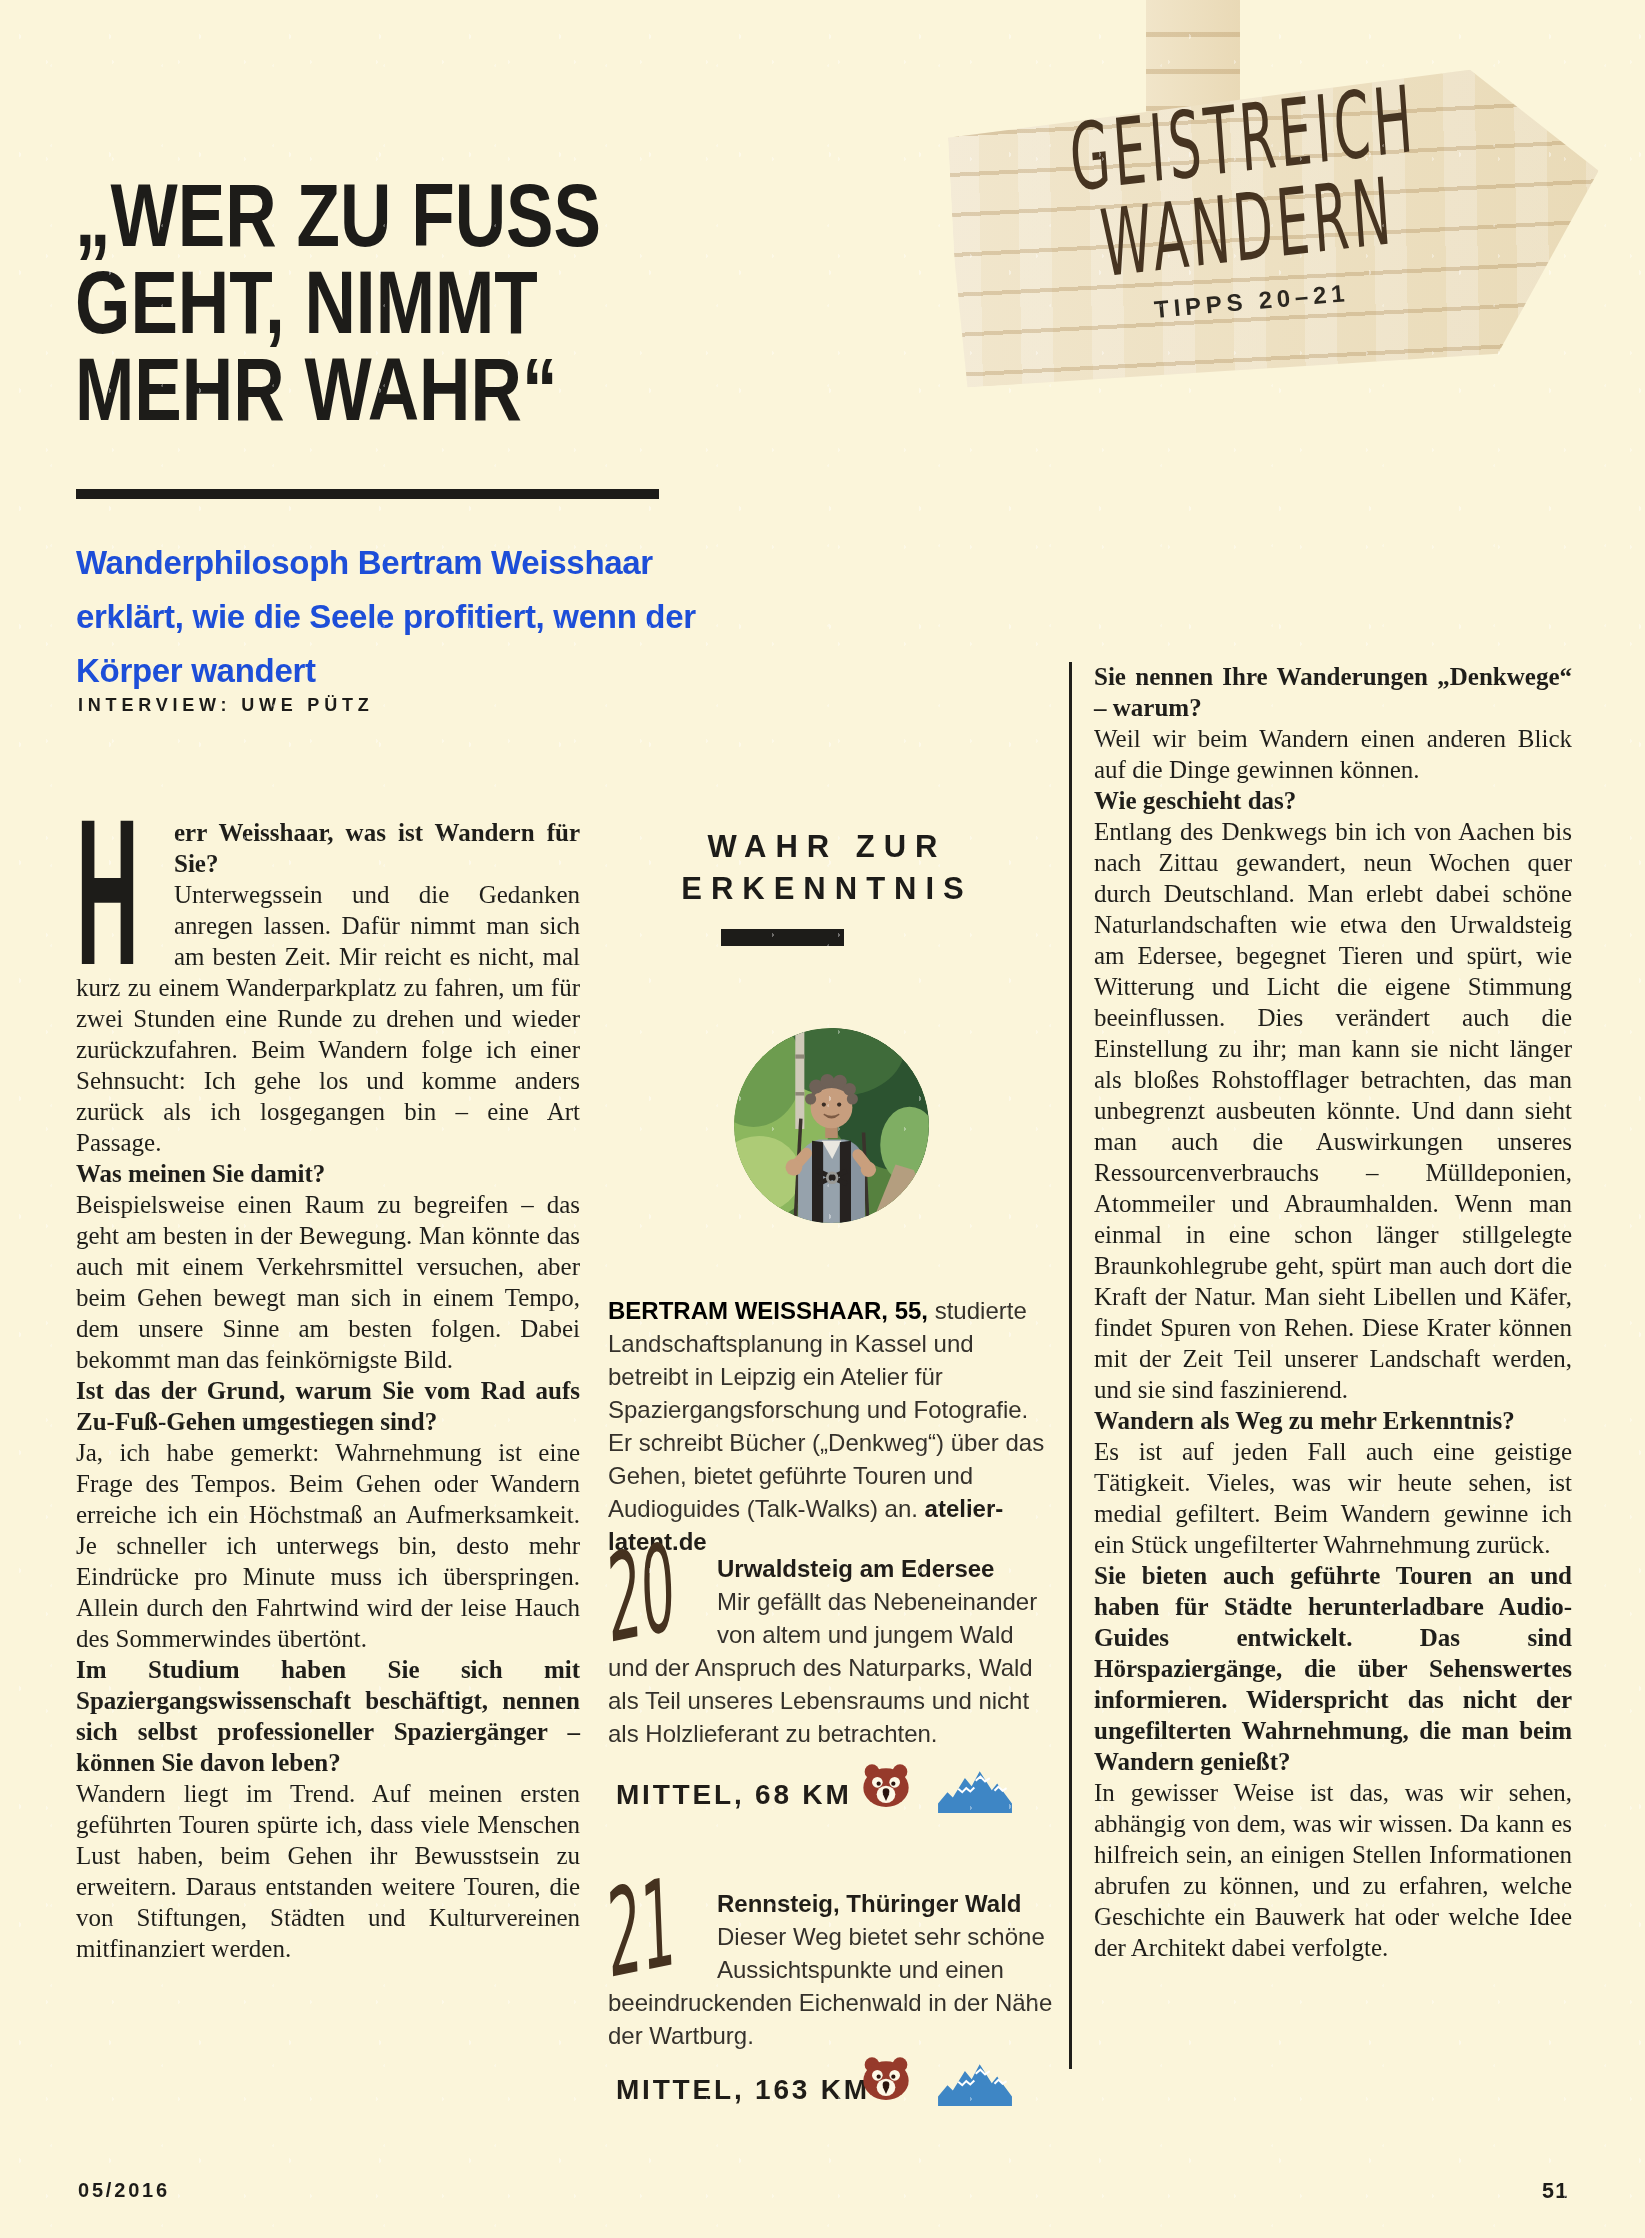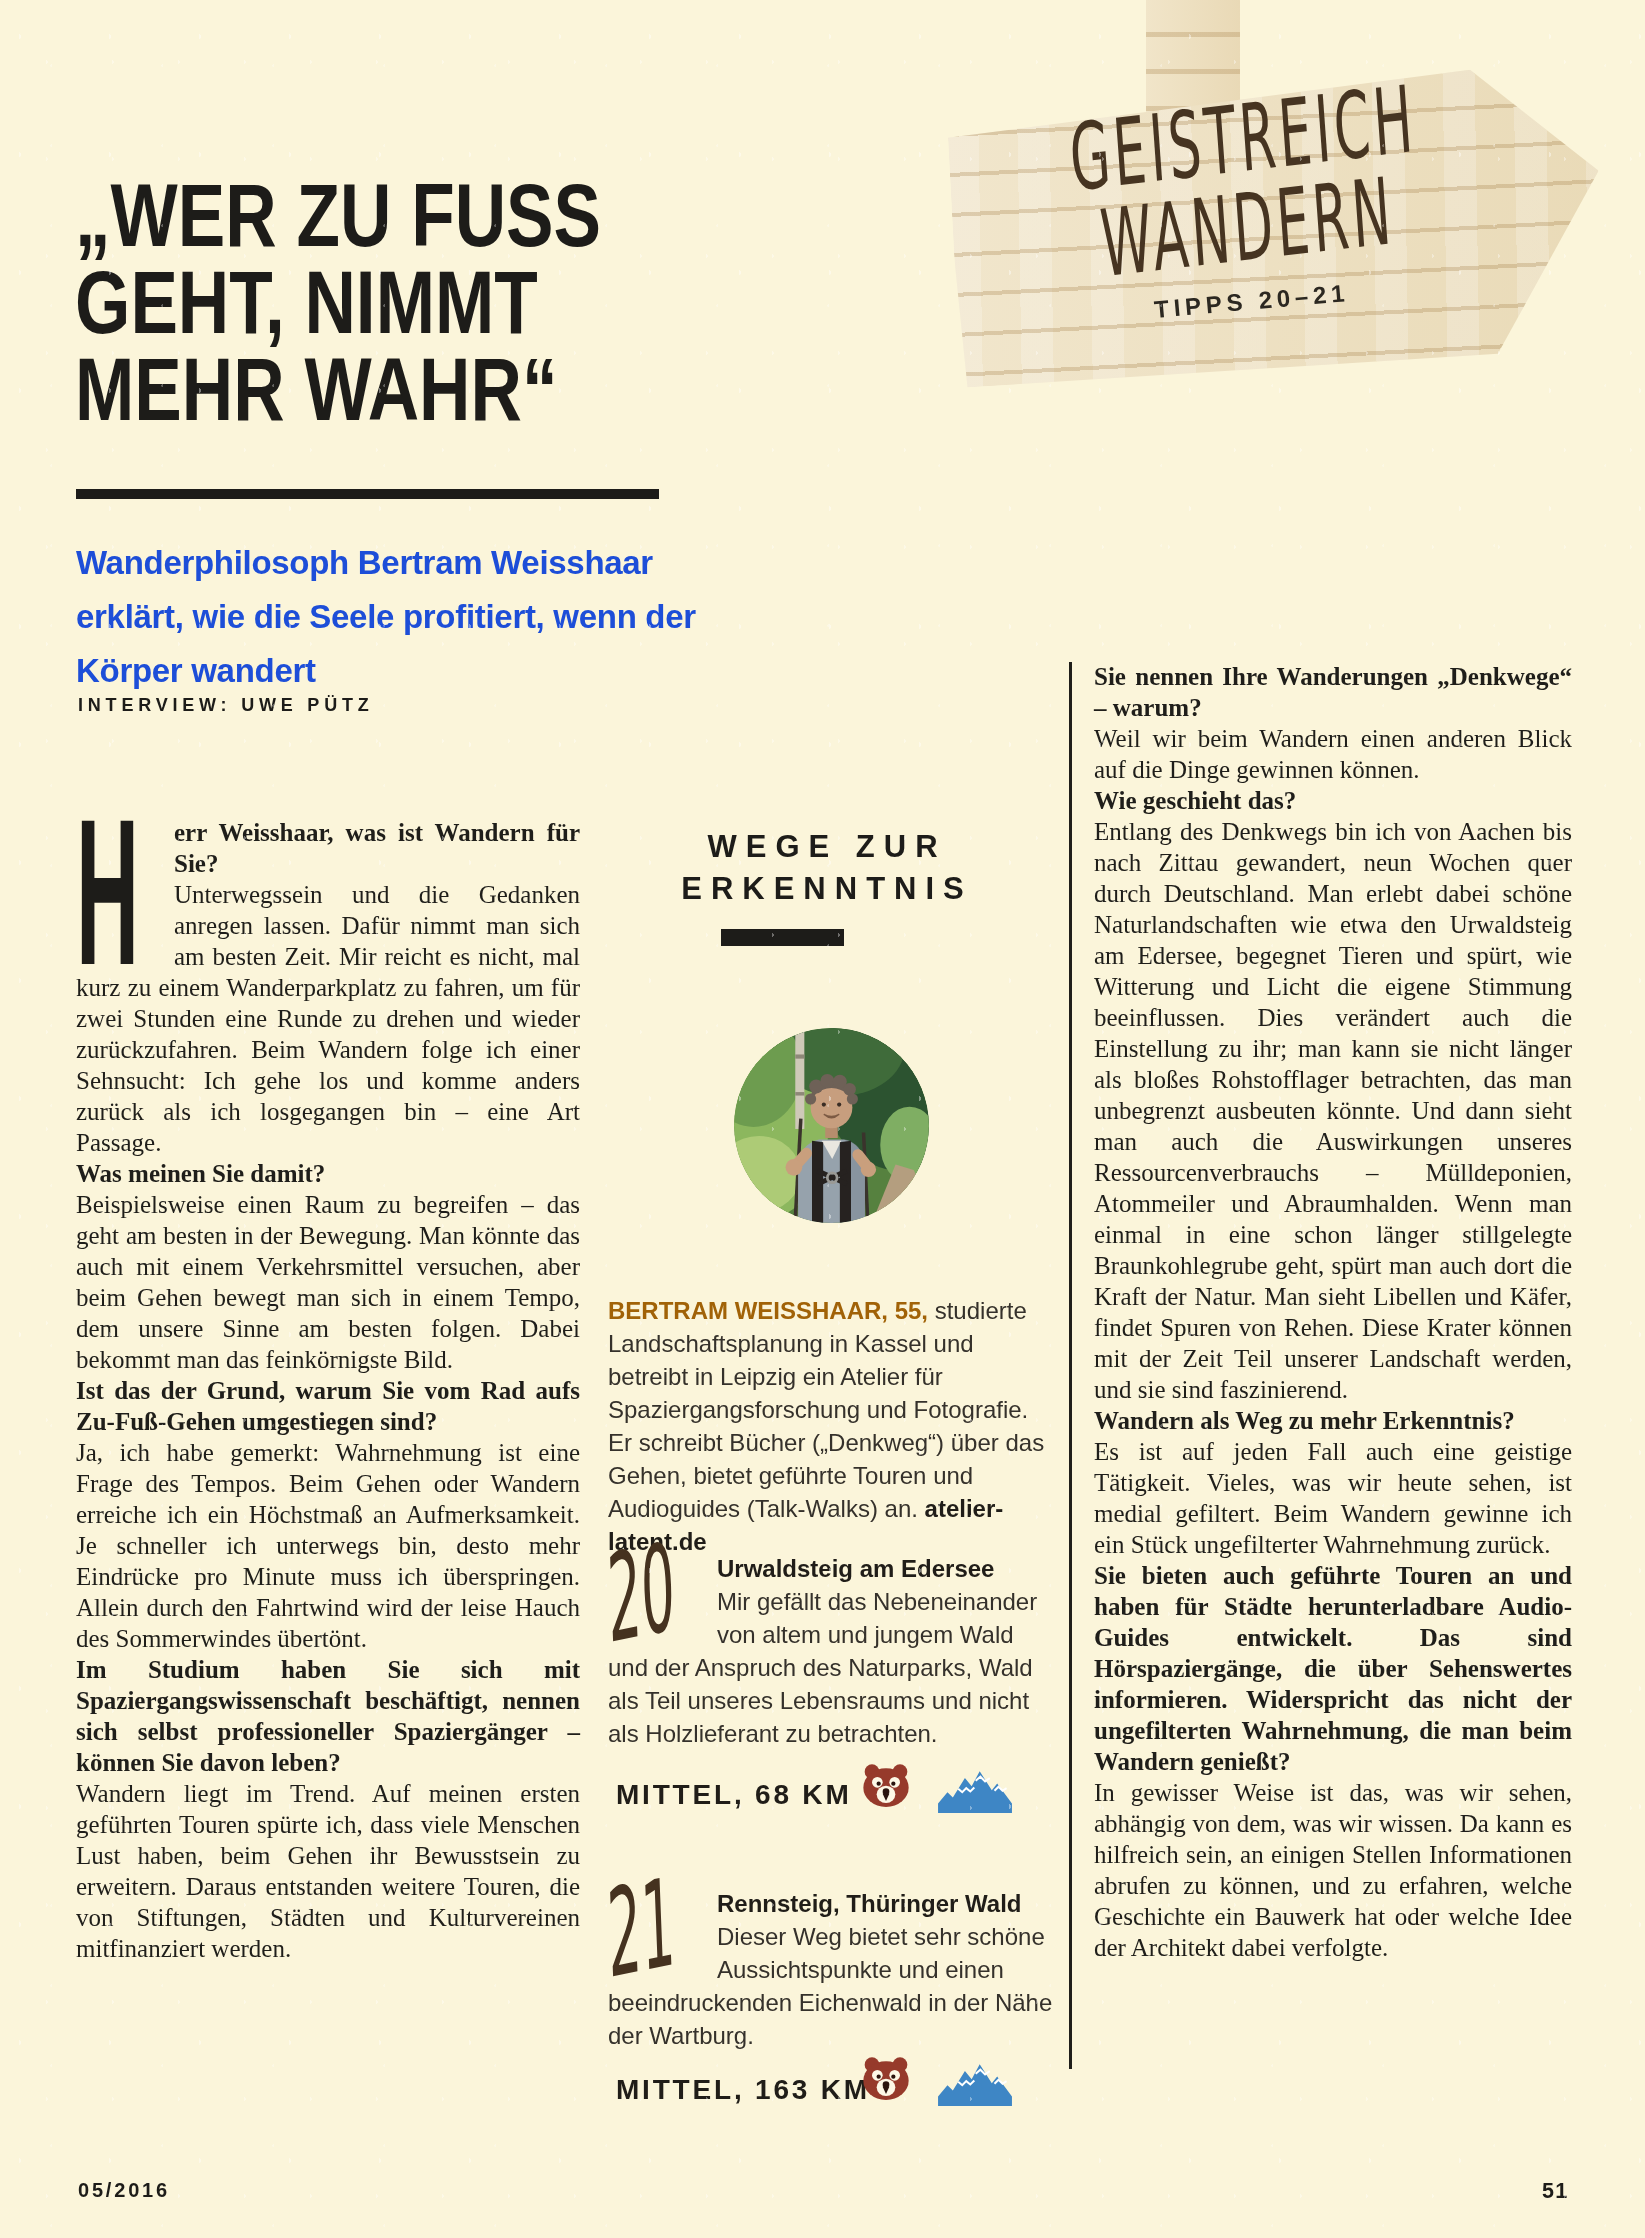--- a/index.html
+++ b/index.html
@@ -86,21 +86,21 @@
     left:608px; top:826px; width:438px; text-align:center;
     font-family:"Liberation Sans", sans-serif; font-weight:bold;
     font-size:31px; line-height:42px; letter-spacing:9px; color:#1d1c19;
   }
   .mid-bar{ left:721px; top:929px; width:123px; height:17.3px; background:#1d1c19; }
   .photo{ left:734px; top:1028px; width:195px; height:195px; border-radius:50%; overflow:hidden; }
   .bio{
     left:608px; top:1294px; width:449px;
     font-family:"Liberation Sans", sans-serif; font-size:24px; line-height:33px; color:#35312b;
   }
-  .bio b{ color:#a16207; }
+  .bio b{ color:#000000; }
   .bio .link{ font-weight:bold; color:#201d18; text-decoration:none; }
 
   .tip{ font-family:"Liberation Sans", sans-serif; font-size:24px; line-height:33px; color:#35312b; width:445px; }
   .tip .t{ font-weight:bold; color:#201d18; }
   .tip20{ left:608px; top:1552px; }
   .tip21{ left:608px; top:1887px; }
   .tip-float{ float:left; width:109px; height:95px; }
   .tip-num{
     display:block; font-family:"DejaVu Sans", sans-serif; font-size:132px; line-height:95px;
     color:#45321f; transform:scale(.40,.92) rotate(-5deg); transform-origin:0 60%;
@@ -169,21 +169,21 @@
     <p>Weil wir beim Wandern einen anderen Blick auf die Dinge gewinnen können.</p>
     <p class="q">Wie geschieht das?</p>
     <p>Entlang des Denkwegs bin ich von Aachen bis nach Zittau gewandert, neun Wochen quer durch Deutschland. Man erlebt dabei schöne Naturlandschaften wie etwa den Urwaldsteig am Edersee, begegnet Tieren und spürt, wie Witterung und Licht die eigene Stimmung beeinflussen. Dies verändert auch die Einstellung zu ihr; man kann sie nicht länger als bloßes Rohstofflager betrachten, das man unbegrenzt ausbeuten könnte. Und dann sieht man auch die Auswirkungen unseres Ressourcenverbrauchs – Mülldeponien, Atommeiler und Abraumhalden. Wenn man einmal in eine schon länger stillgelegte Braunkohlegrube geht, spürt man auch dort die Kraft der Natur. Man sieht Libellen und Käfer, findet Spuren von Rehen. Diese Krater können mit der Zeit Teil unserer Landschaft werden, und sie sind faszinierend.</p>
     <p class="q">Wandern als Weg zu mehr Erkenntnis?</p>
     <p>Es ist auf jeden Fall auch eine geistige Tätigkeit. Vieles, was wir heute sehen, ist medial gefiltert. Beim Wandern gewinne ich ein Stück ungefilterter Wahrnehmung zurück.</p>
     <p class="q">Sie bieten auch geführte Touren an und haben für Städte herunterladbare Audio-Guides entwickelt. Das sind Hörspaziergänge, die über Sehenswertes informieren. Widerspricht das nicht der ungefilterten Wahrnehmung, die man beim Wandern genießt?</p>
     <p>In gewisser Weise ist das, was wir sehen, abhängig von dem, was wir wissen. Da kann es hilfreich sein, an einigen Stellen Informationen abrufen zu können, und zu erfahren, welche Geschichte ein Bauwerk hat oder welche Idee der Architekt dabei verfolgte.</p>
   </div>
 
   <div class="abs mid-head">
-    <div>WEGE ZUR</div>
+    <div>WAHR ZUR</div>
     <div>ERKENNTNIS</div>
   </div>
   <div class="abs mid-bar"></div>
 
   <div class="abs photo">
     <svg width="195" height="195" viewBox="0 0 280 280" xmlns="http://www.w3.org/2000/svg">
       <defs>
           <clipPath id="c">
             <circle cx="140" cy="140" r="140"></circle>
           </clipPath>

